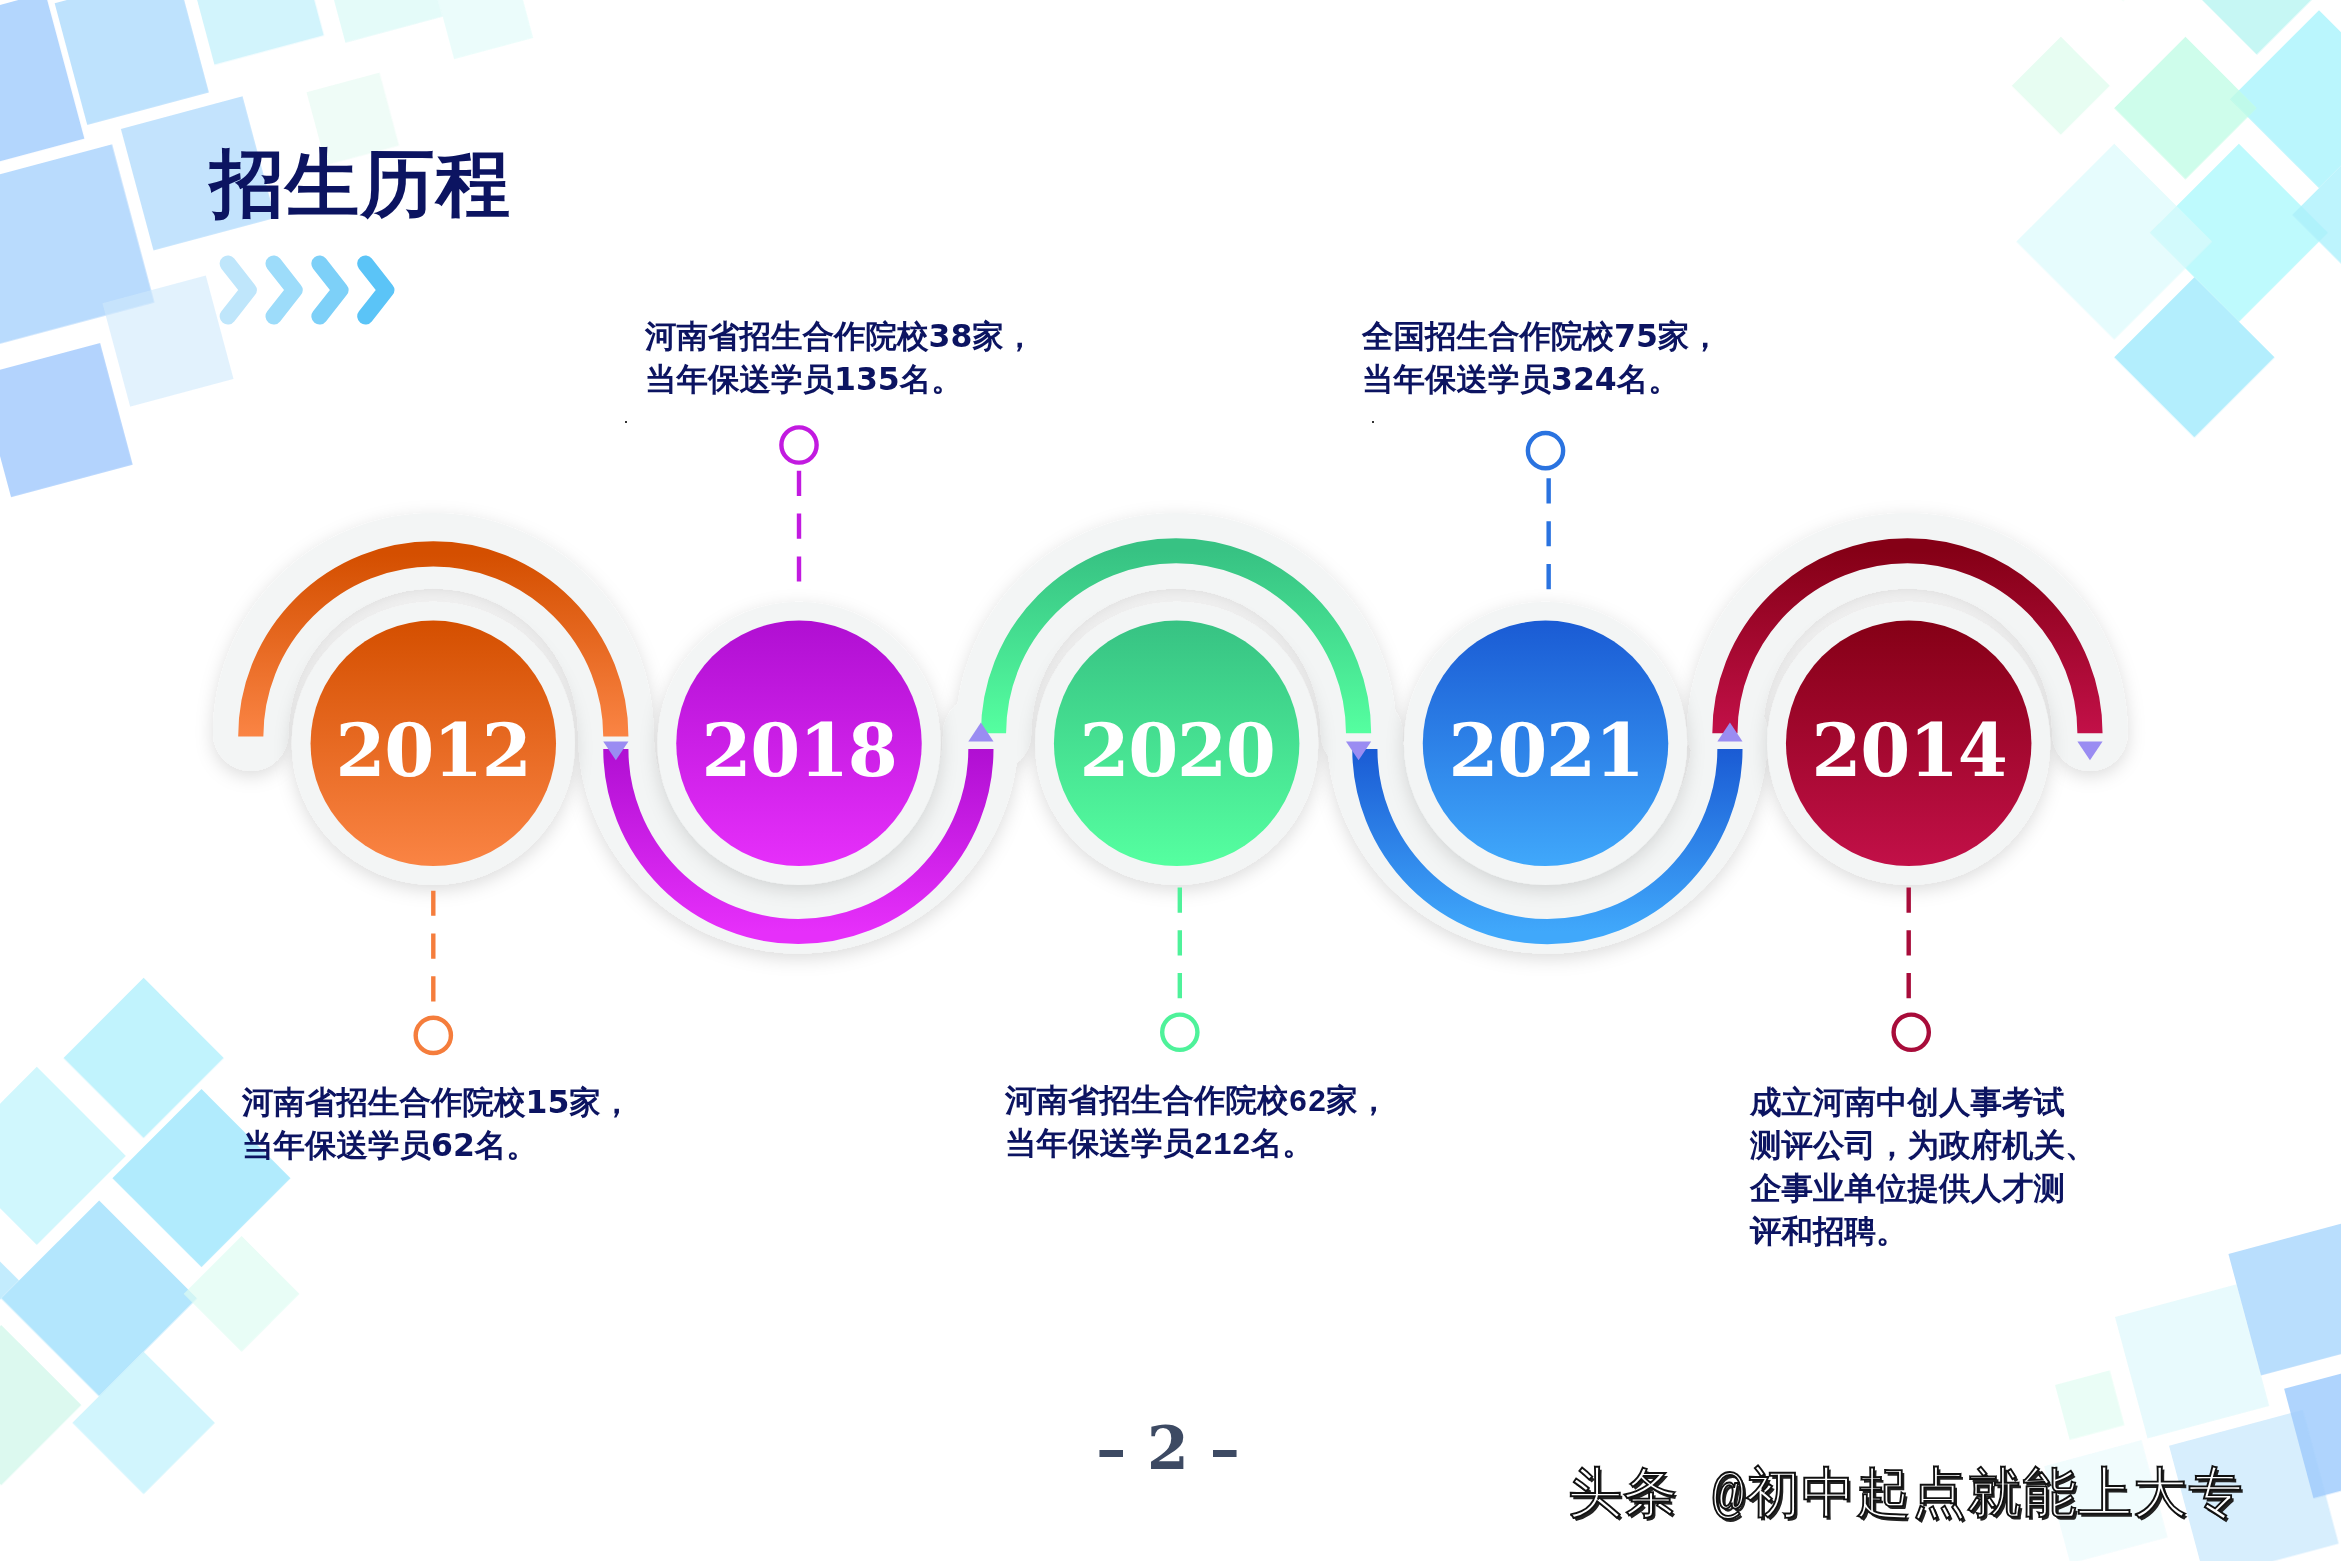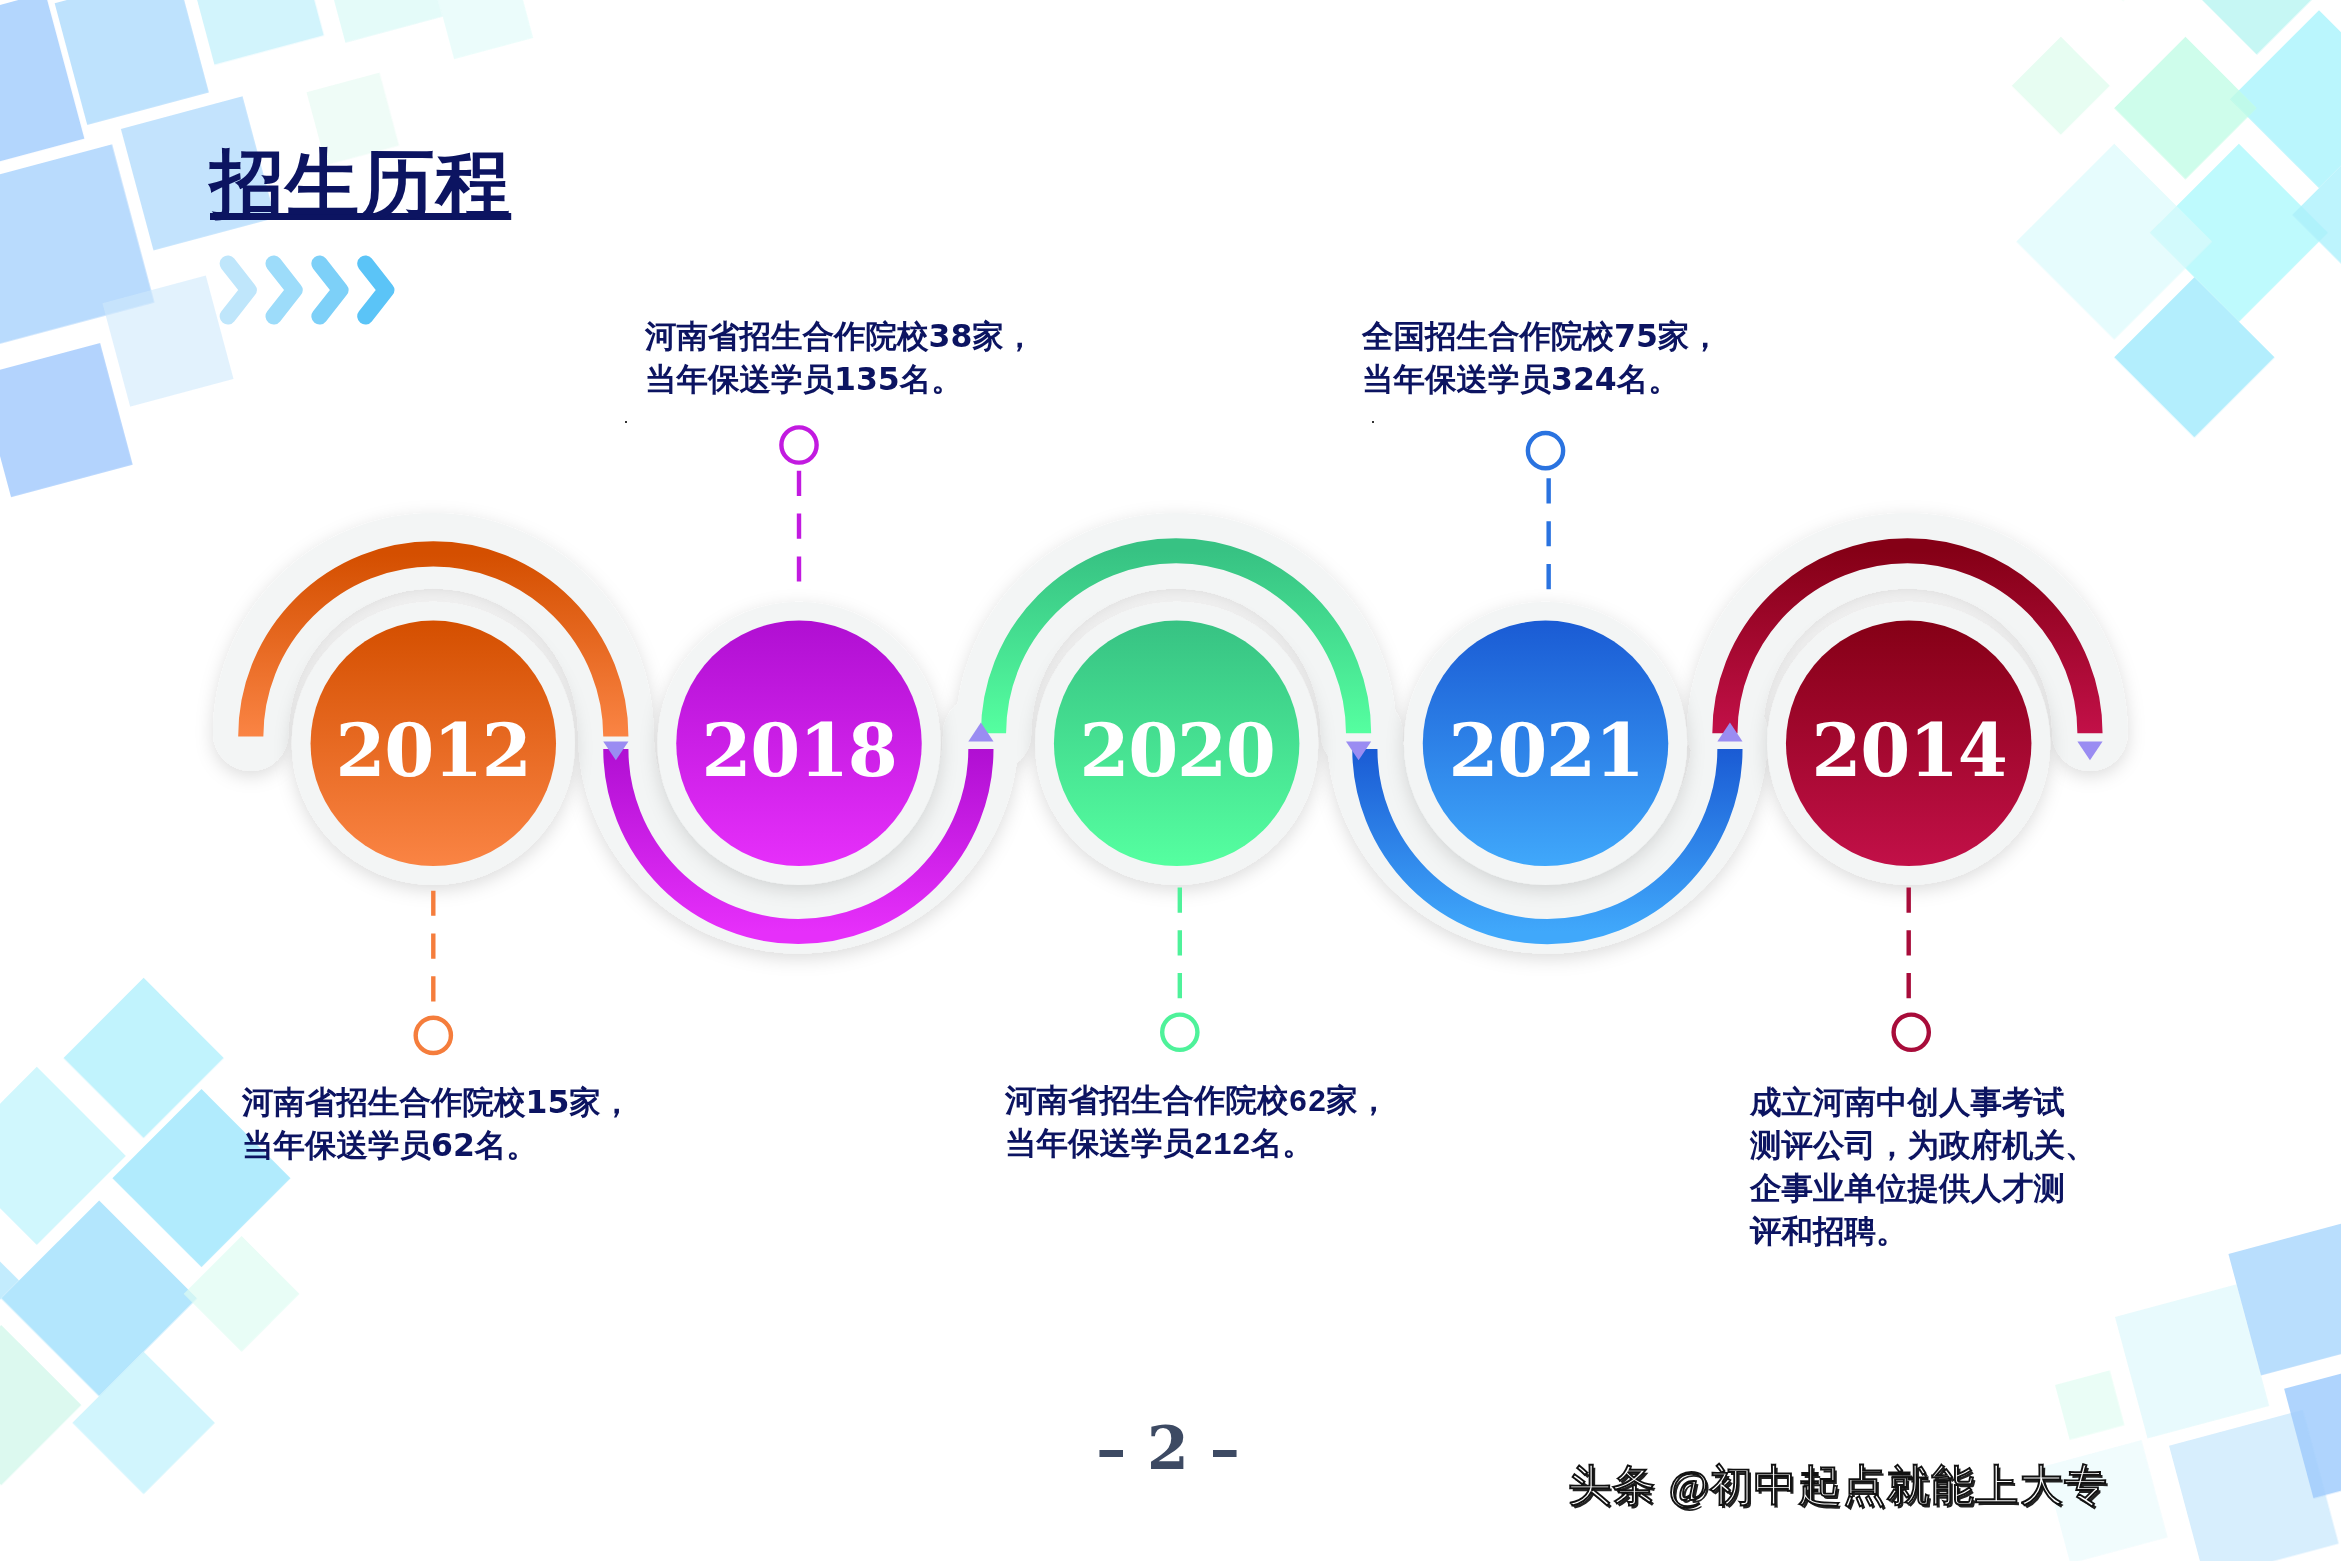--- a/index.html
+++ b/index.html
@@ -1,24 +1,24 @@
 <!DOCTYPE html>
 <html style="font-size:10px"><head>
 <meta charset="utf-8">
 <style>
   html, body { margin:0; padding:0; }
   body { width:2342px; height:1561px; position:relative; overflow:hidden; background:#ffffff; font-family:"DejaVu Serif", serif; }
   .bg-svg { position:absolute; left:0; top:0; }
-  .title { position:absolute; left:210px; top:146px; font-family:"DejaVu Sans", sans-serif; font-weight:bold; font-size:74px; color:#0c1461; letter-spacing:1.3px; line-height:1;text-decoration:underline; }
+  .title { position:absolute; left:210px; top:146px; font-family:"DejaVu Sans", sans-serif; font-weight:bold; font-size:74px; color:#0c1461; letter-spacing:1.3px; line-height:1; }
   .chevrons { position:absolute; left:214px; top:252px; }
   .timeline { position:absolute; left:0; top:0; }
   .year { position:absolute; width:252px; margin-left:-126px; text-align:center; font-family:"DejaVu Serif", serif; font-weight:bold; font-size:72px; color:#ffffff; line-height:1; letter-spacing:-1.3px; }
   .desc { position:absolute; font-family:"DejaVu Sans", sans-serif; font-weight:bold; font-size:31.5px; line-height:43px; color:#0c1461; white-space:pre-line; }
   .pagenum { position:absolute; left:1042px; width:252px; top:1413px; text-align:center; font-family:"DejaVu Serif", serif; font-weight:bold; font-size:60px; color:#3d4a63; }
-  .watermark { position:absolute; left:1568px; top:1457px; font-family:Liberation Serif, serif; font-size:43px; color:#ffffff; -webkit-text-stroke:1.9px #111; text-shadow:2.5px 2.5px 0 #222; letter-spacing:1.3px; }
+  .watermark { position:absolute; left:1568px; top:1457px; font-family:Liberation Mono, monospace; font-size:54px; color:#ffffff; -webkit-text-stroke:1.9px #111; text-shadow:2.5px 2.5px 0 #222; letter-spacing:1.3px; }
   .dot { position:absolute; width:1.9px; height:1.9px; background:#333; }
 </style>
 </head>
 <body>
 
 <svg class="bg-svg" width="2342" height="1561" viewBox="0 0 3720 2480">
   <g opacity="0.85">
 
     <g transform="rotate(-15 300 300)">
       <rect x="-80" y="-60" width="240" height="240" fill="#8fc2fb" opacity="0.8"></rect>

